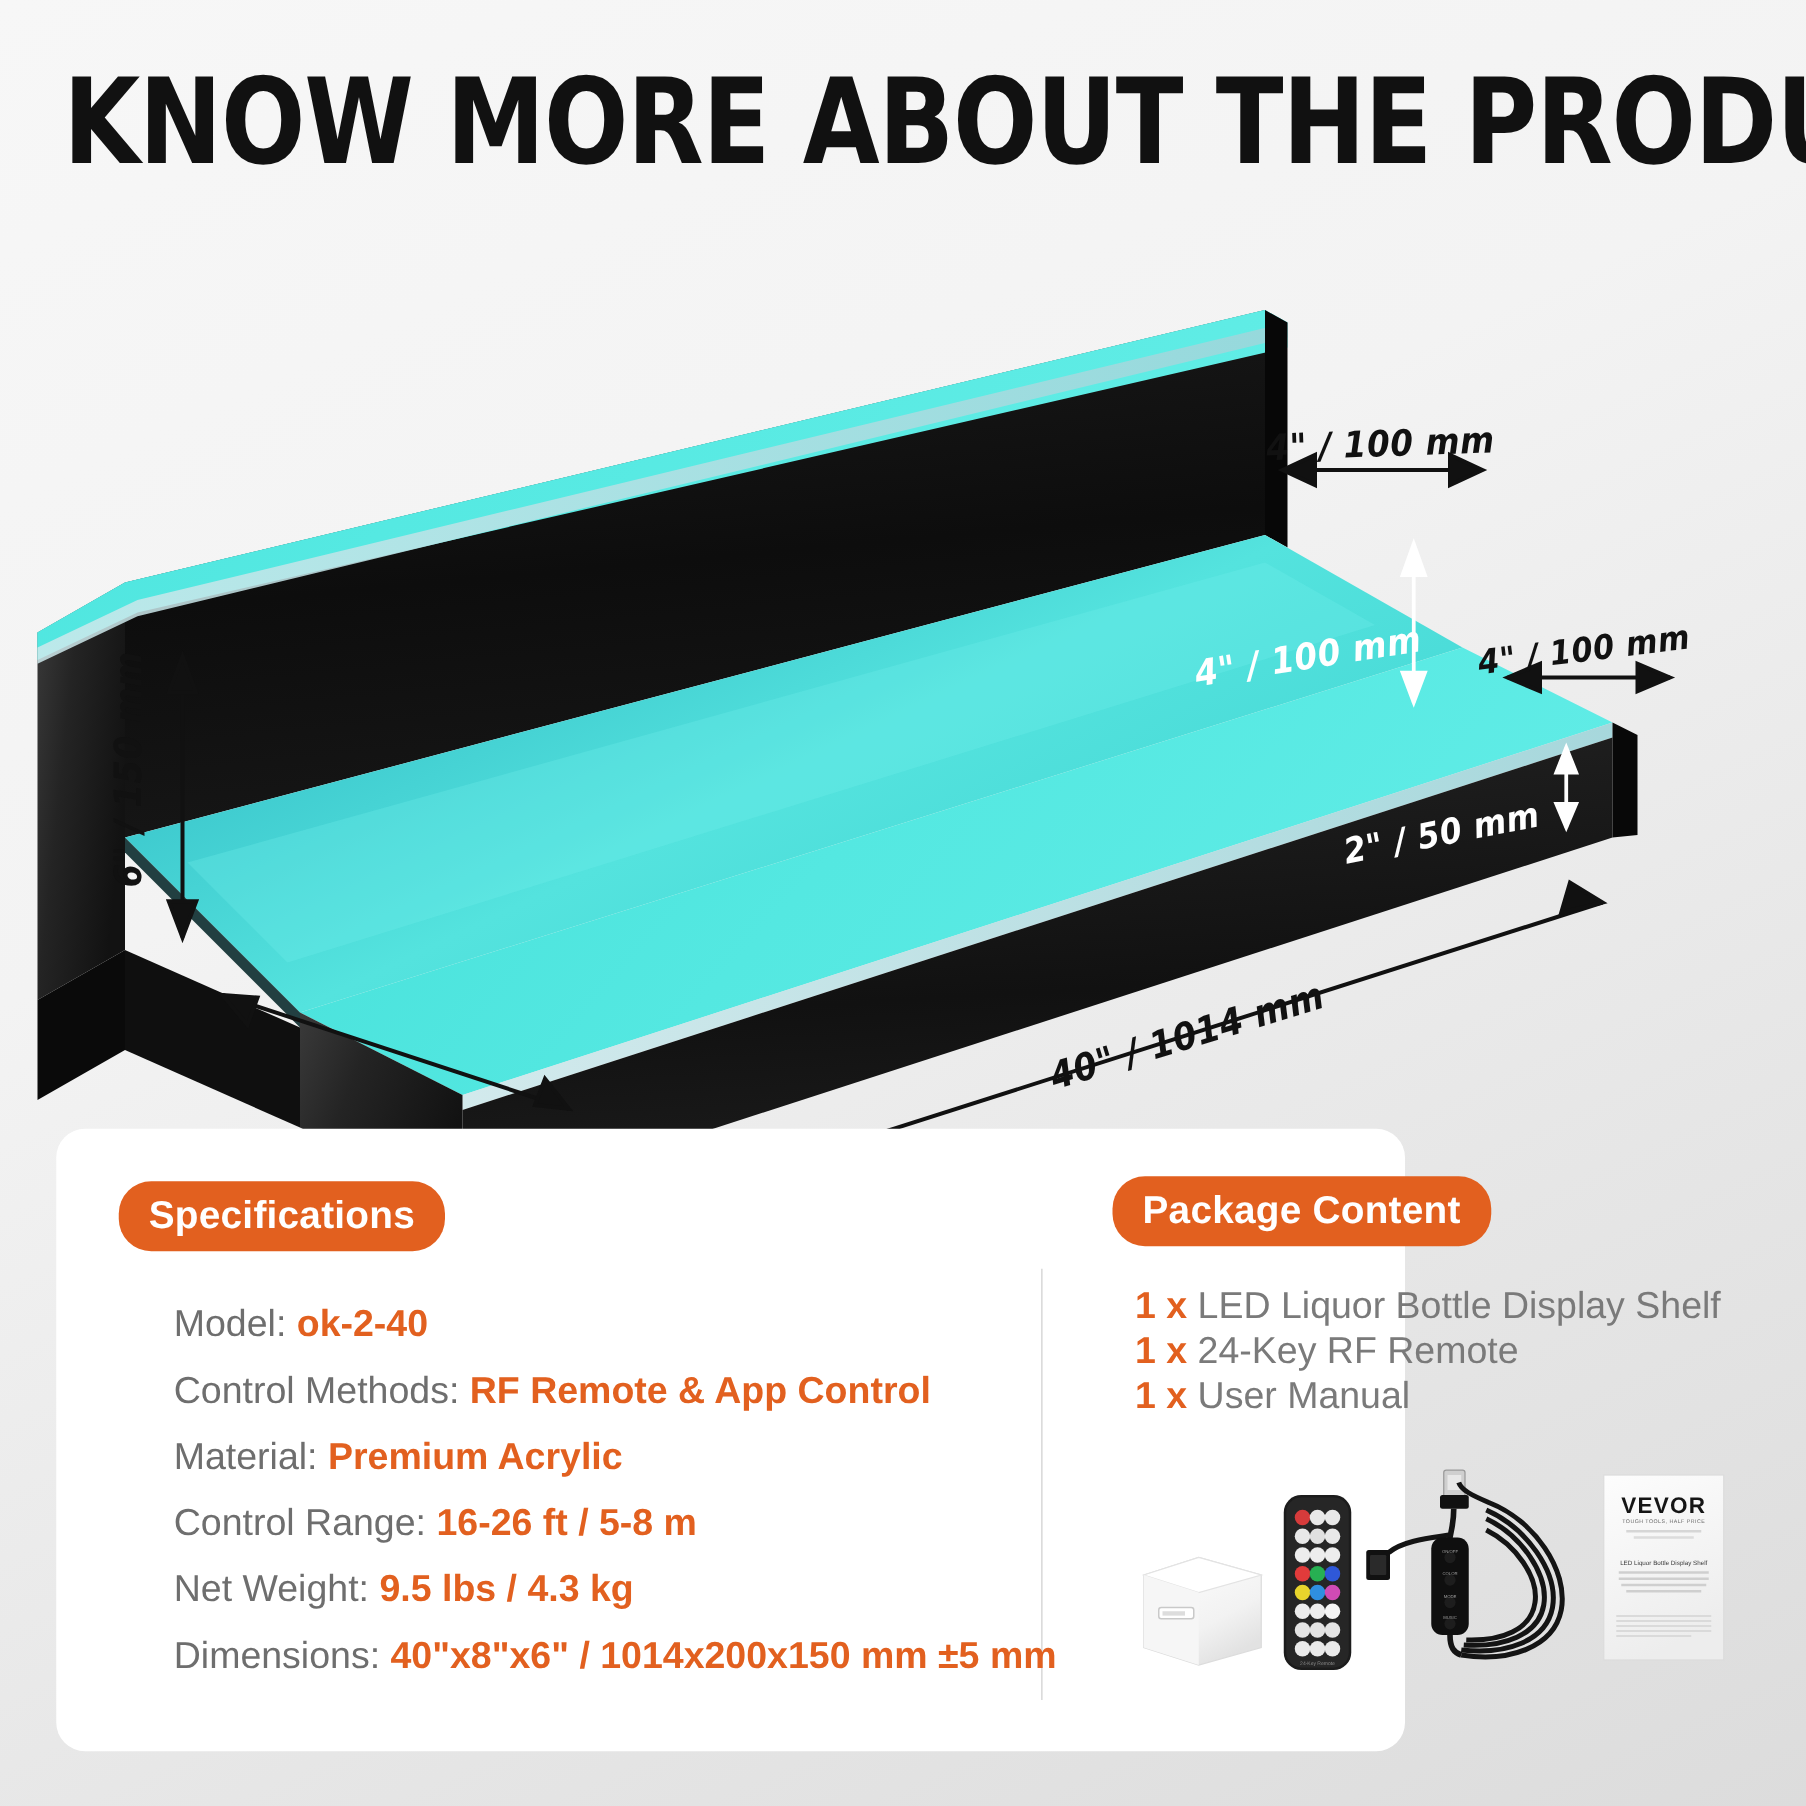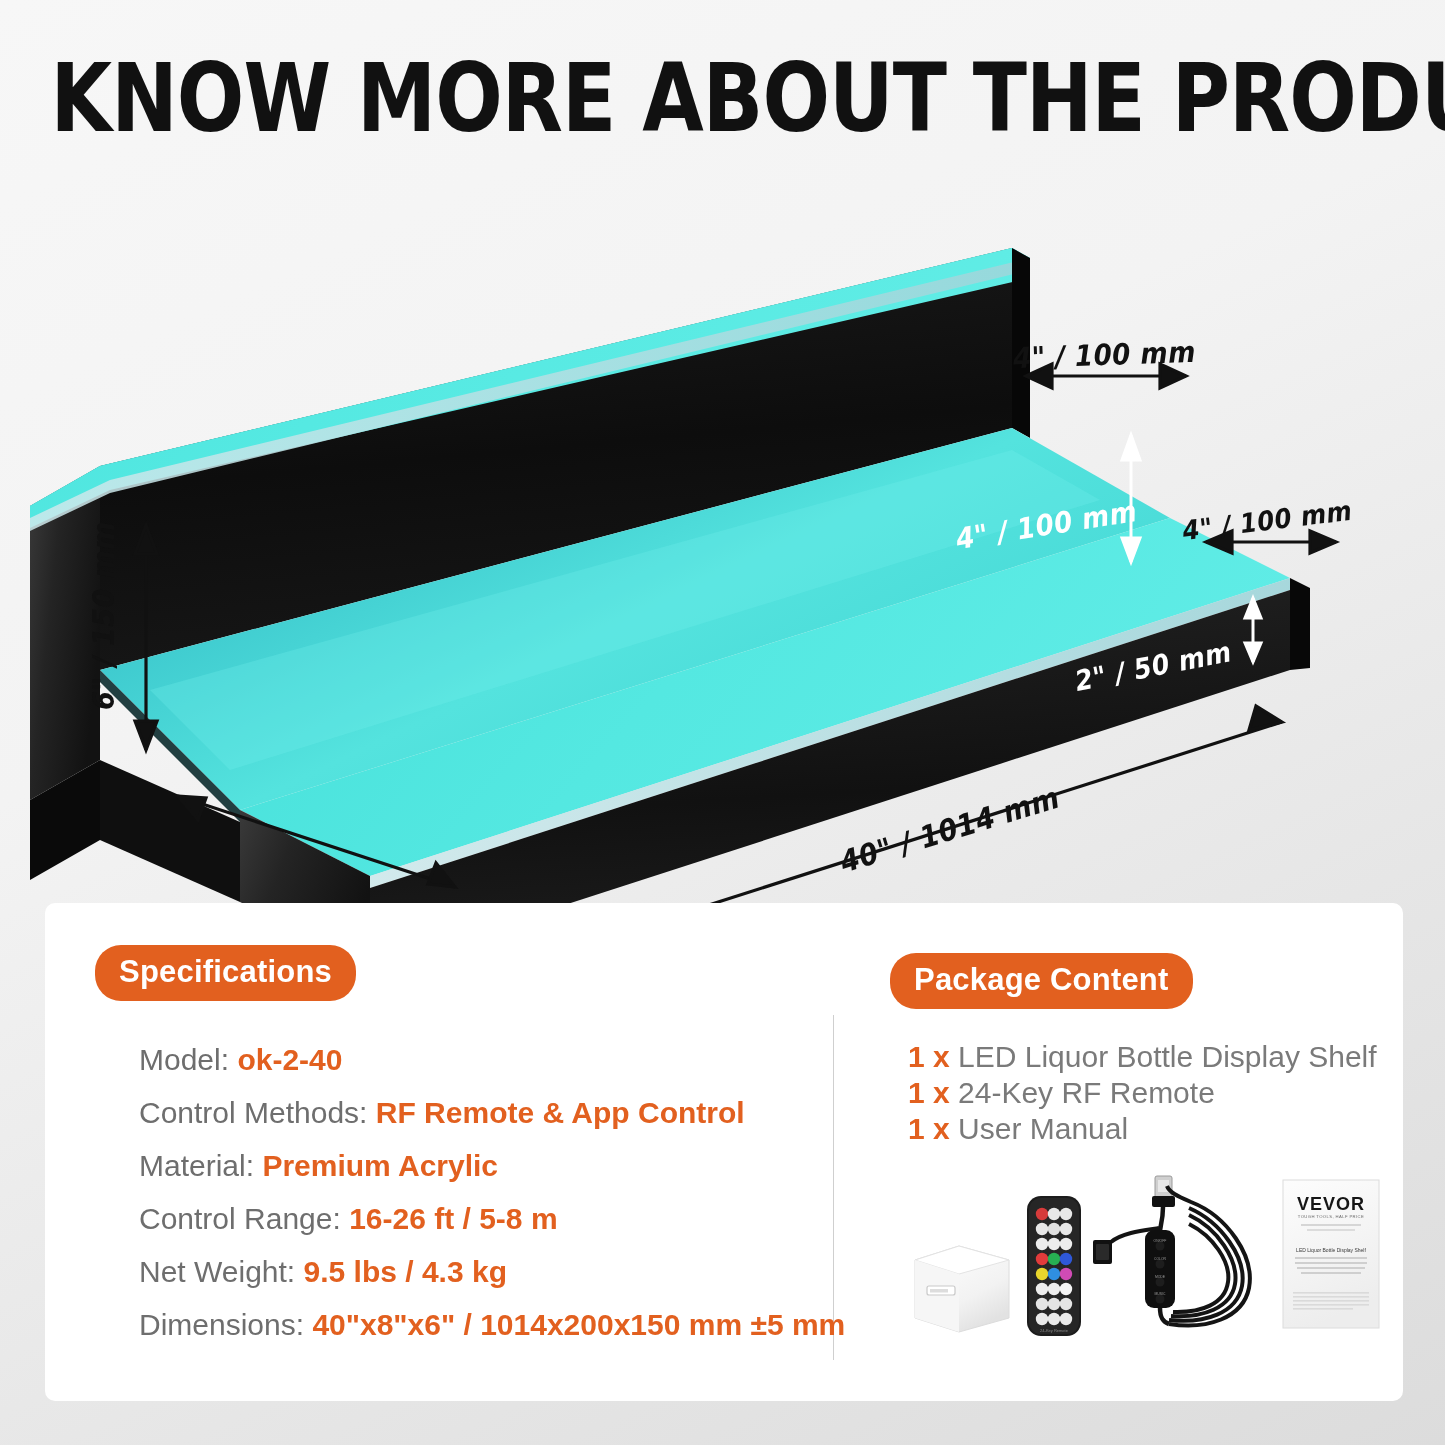--- a/index.html
+++ b/index.html
@@ -39,37 +39,37 @@
   #lab-top-depth{left:1013px;top:188px;font-size:29px;transform:rotate(-2deg);}
   #lab-back-h  {left:955px; top:358px;font-size:29px;transform:rotate(-9deg);}
   #lab-front-depth{left:1182px;top:355px;font-size:27px;transform:rotate(-7deg);}
   #lab-front-h {left:1074px;top:500px;font-size:28px;transform:rotate(-11deg);}
   #lab-length  {left:836px; top:662px;font-size:30px;transform:rotate(-17deg);}
   #lab-depth   {left:168px; top:831px;font-size:30px;transform:rotate(-16deg);}
   #lab-height  {left:86px;  top:560px;font-size:30px;transform:rotate(-90deg);transform-origin:left top;}
 
   
   #card{
-    position:absolute;left:45px;top:903px;width:1358px;height:498px;
-    background:#fff;border-radius:10px;
+    position:absolute;left:45px;top:903px;width:1079px;height:498px;
+    background:#fff;border-radius:23px;
   }
   #divider{
     position:absolute;left:788px;top:112px;width:1px;height:345px;
     background:#cfcfcf;
   }
 
   .pill{
     display:inline-block;background:#E2601F;color:#fff;
     border-radius:26px;padding:9px 24px 11px 24px;
     font-size:31px;font-weight:bold;letter-spacing:.2px;
     font-family:"Liberation Sans Narrow","Liberation Sans",sans-serif;
   }
 
   #spec-block{position:absolute;left:50px;top:42px;width:720px;}
-  #pkg-block {position:absolute;left:845px;top:50px;width:500px;}
+  #pkg-block {position:absolute;left:845px;top:38px;width:500px;}
 
   #spec-list{margin-top:32px;}
   .spec-row{
     font-size:30px;line-height:53px;color:#6e6e6e;white-space:nowrap;
     padding-left:44px;
   }
   .spec-row .v{color:#E2601F;font-weight:bold;}
 
   #pkg-list{margin-top:30px;padding-left:18px;}
   .pkg-row{font-size:30px;line-height:36px;color:#7a7a7a;white-space:nowrap;}

